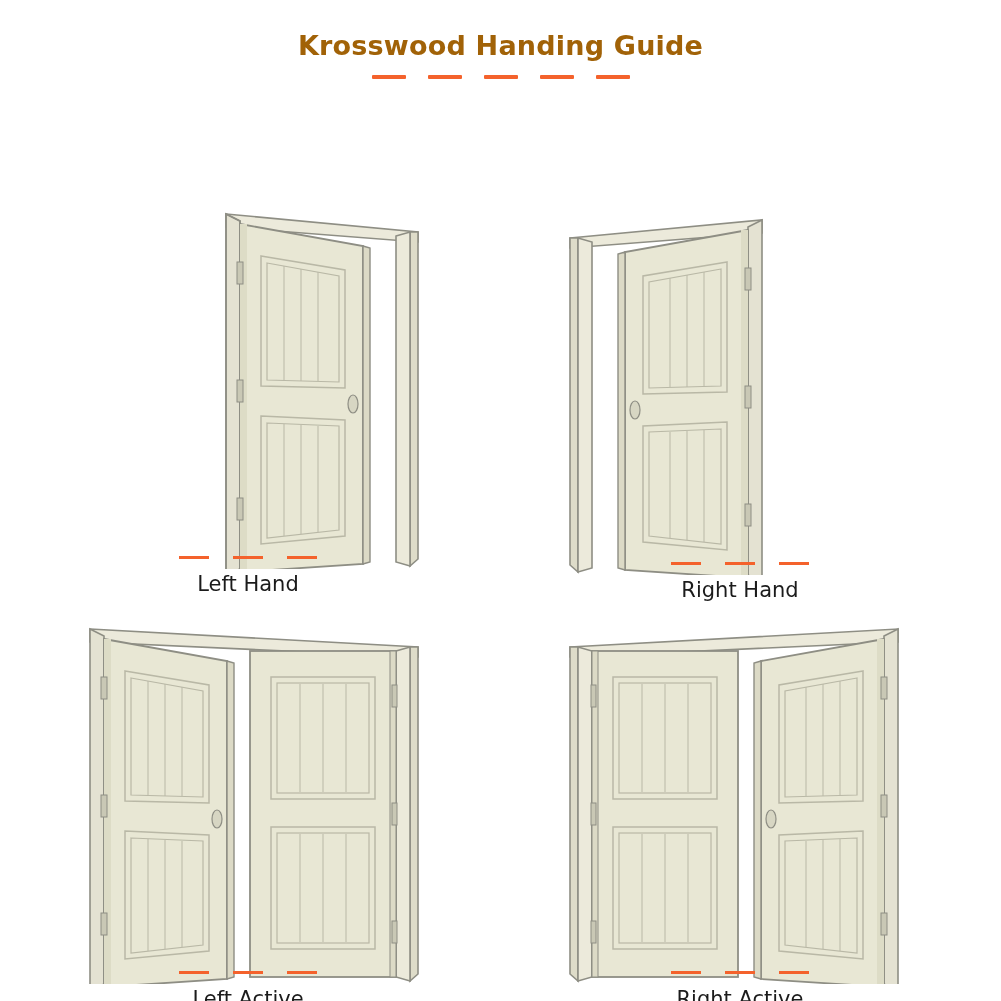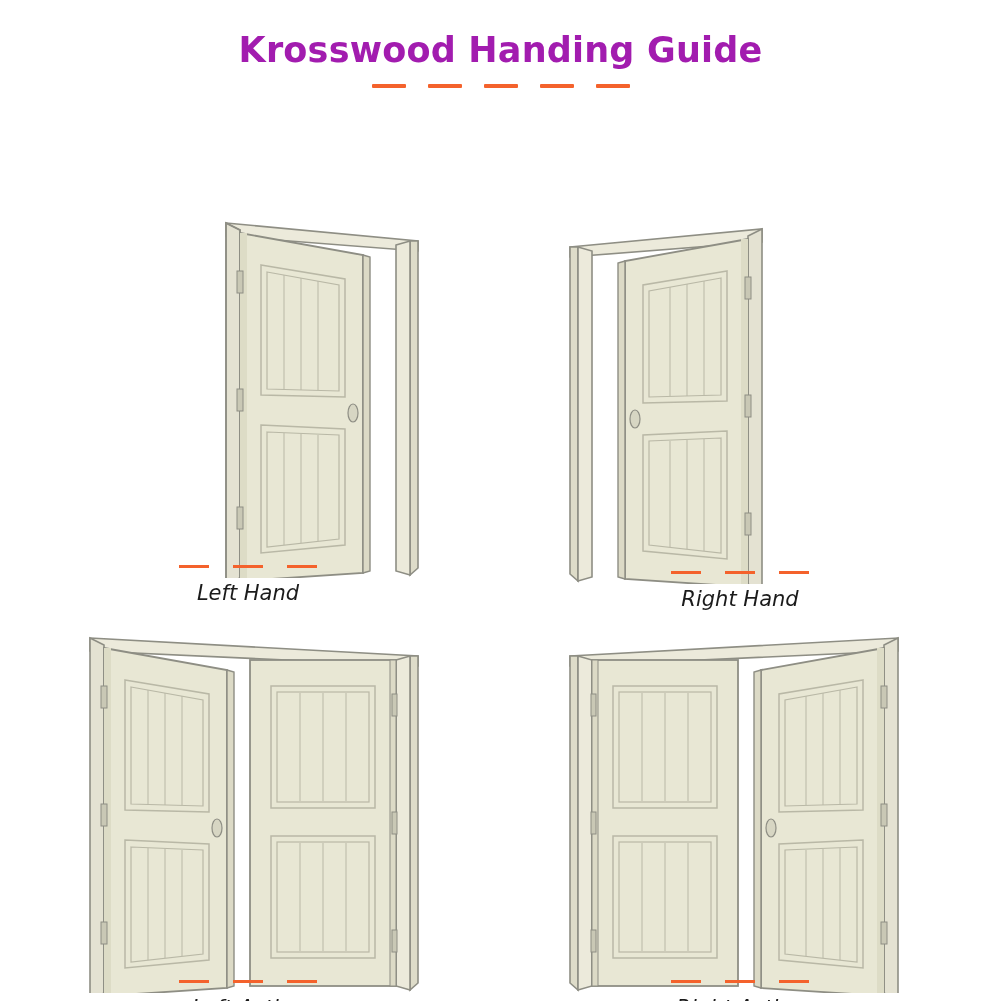--- a/index.html
+++ b/index.html
@@ -21,24 +21,24 @@
     position: relative;
   }
 
   
   .title-block {
     width: 100%;
     text-align: center;
     padding-top: 30px;
   }
   .title {
-    font-size: 35px;
+    font-size: 27px;
     font-weight: bold;
     letter-spacing: 0.2px;
-    color: #a21caf;
+    color: #a16207;
     margin: 0;
     font-family: "DejaVu Sans", sans-serif;
   }
   .dash-rule {
     margin: 14px auto 0 auto;
     height: 4px;
     width: 480px;
     display: flex;
     justify-content: center;
     gap: 22px;
@@ -48,21 +48,20 @@
     height: 4px;
     background: #f4622c;
     border-radius: 1px;
   }
 
   
   .grid {
     position: relative;
     width: 1001px;
     height: 880px;
-    font-style: italic;
   }
   .cell {
     position: absolute;
     width: 460px;
     height: 420px;
   }
   .cell.tl { left: 18px;  top: 105px; }
   .cell.tr { left: 510px; top: 111px; }
   .cell.bl { left: 18px;  top: 520px; }
   .cell.br { left: 510px; top: 520px; }

